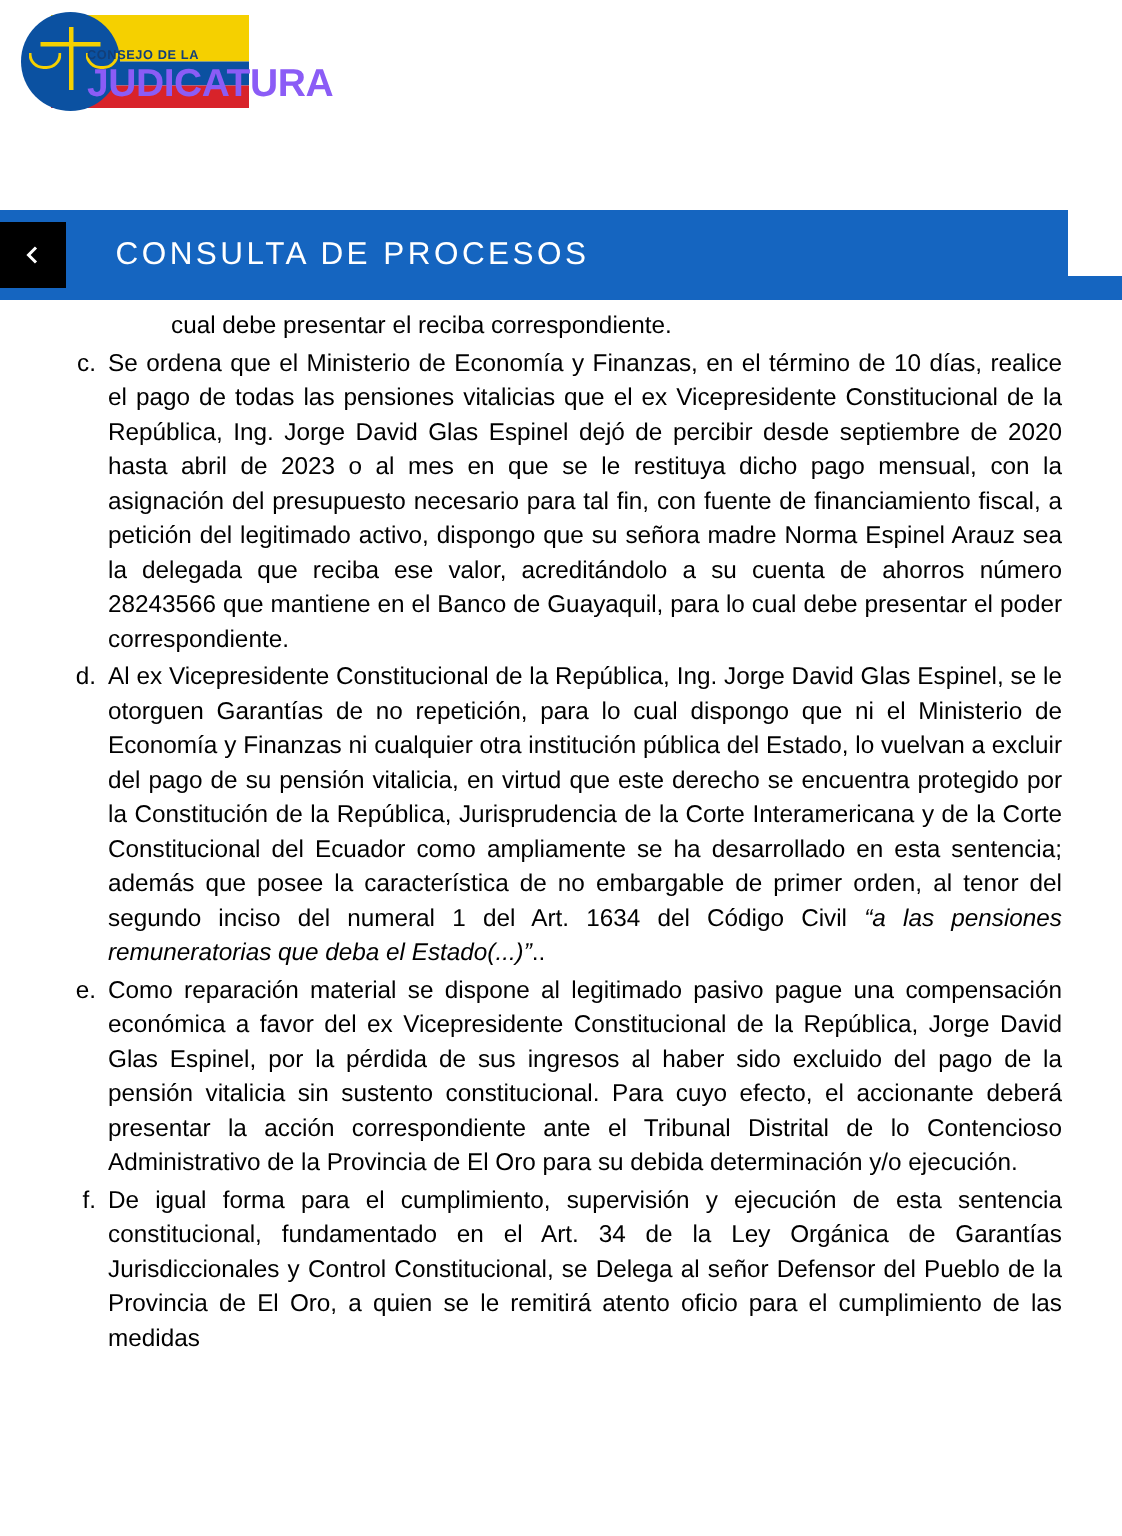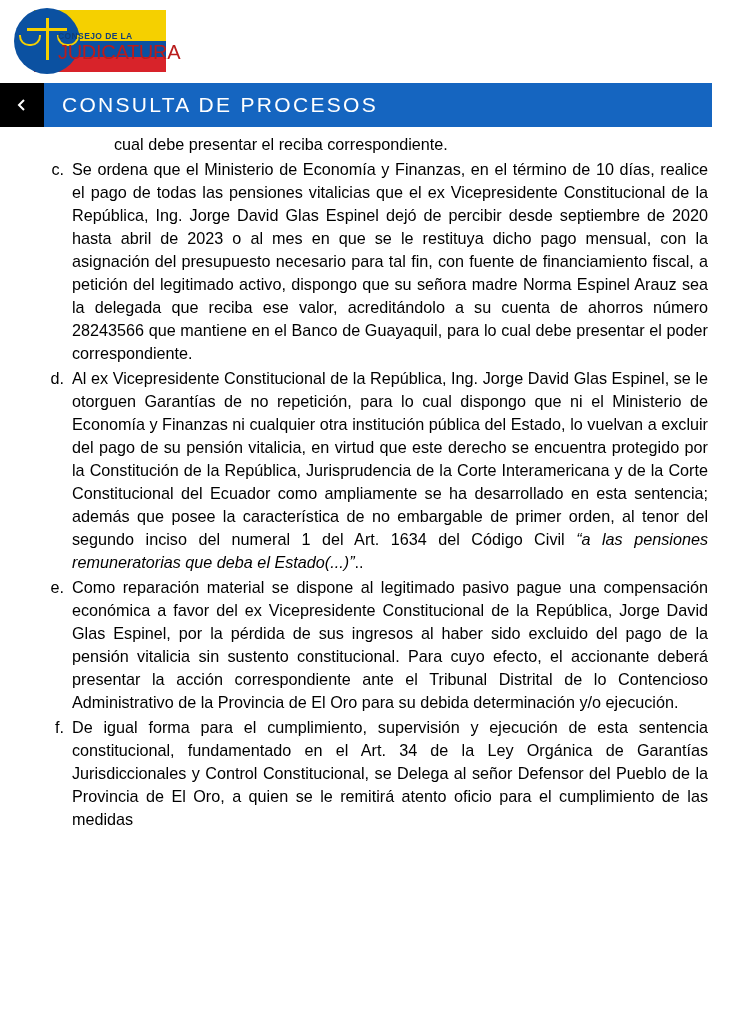--- a/index.html
+++ b/index.html
@@ -12,21 +12,21 @@
     height: 1024px;
     font-family: "Liberation Sans", sans-serif;
     color: #000000;
     overflow: hidden;
     position: relative;
   }
 
   
   .logo-area {
     position: relative;
-    height: 83px;
+    height: 140px;
     background: #ffffff;
   }
   .logo-wrap {
     position: absolute;
     left: 14px;
     top: 8px;
     width: 150px;
     height: 92px;
   }
   .flag {
@@ -95,33 +95,34 @@
     line-height: 1;
   }
   .logo-text .l1 {
     font-size: 8.5px;
     letter-spacing: 0.4px;
     font-weight: bold;
     color: #123f79;
     margin-bottom: 1px;
   }
   .logo-text .l2 {
-    font-size: 20px;
+    font-size: 26px;
     letter-spacing: -0.3px;
-    font-weight: normal;
-    color: #b91c1c;
+    font-weight: bold;
+    color: #8b5cf6;
   }
 
   
   .titlebar {
     position: relative;
-    height: 44px;
+    height: 60px;
     background: #1565c0;
     display: flex;
     align-items: center;
+    gap: 15px;
   }
   .back-btn {
     width: 44px;
     height: 44px;
     background: #000000;
     color: #ffffff;
     display: flex;
     align-items: center;
     justify-content: center;
     flex: 0 0 44px;

